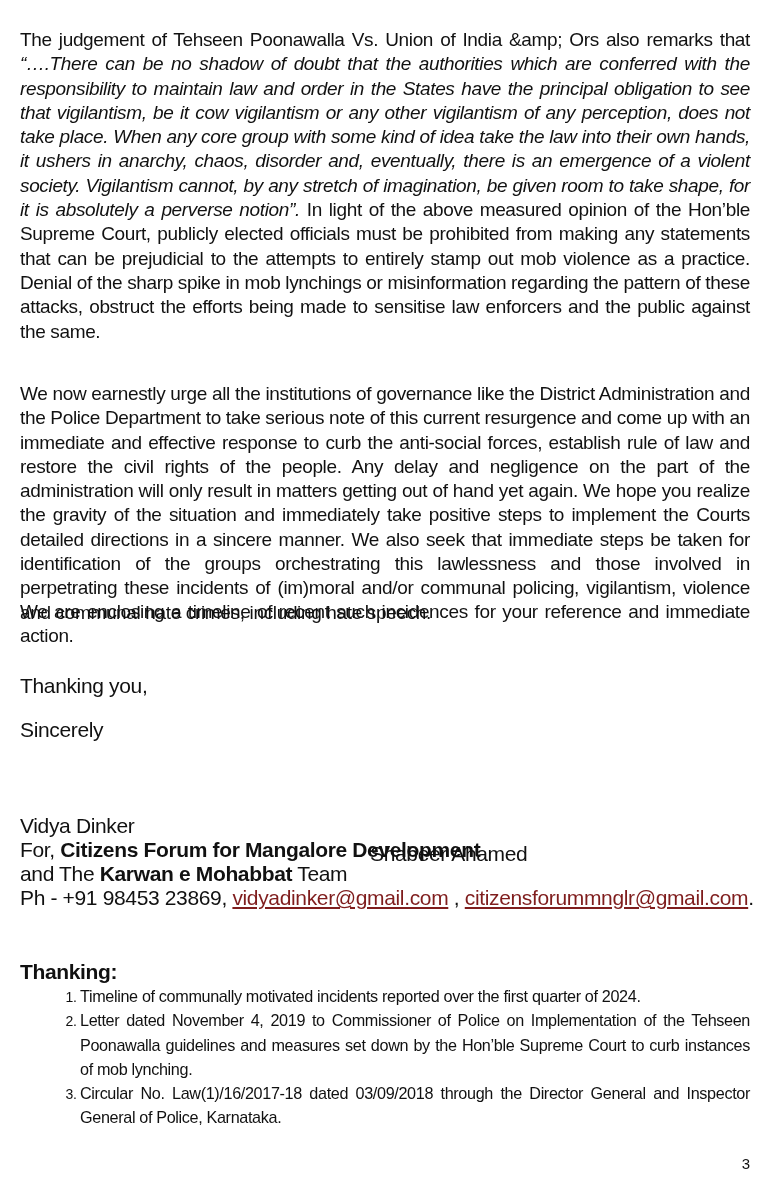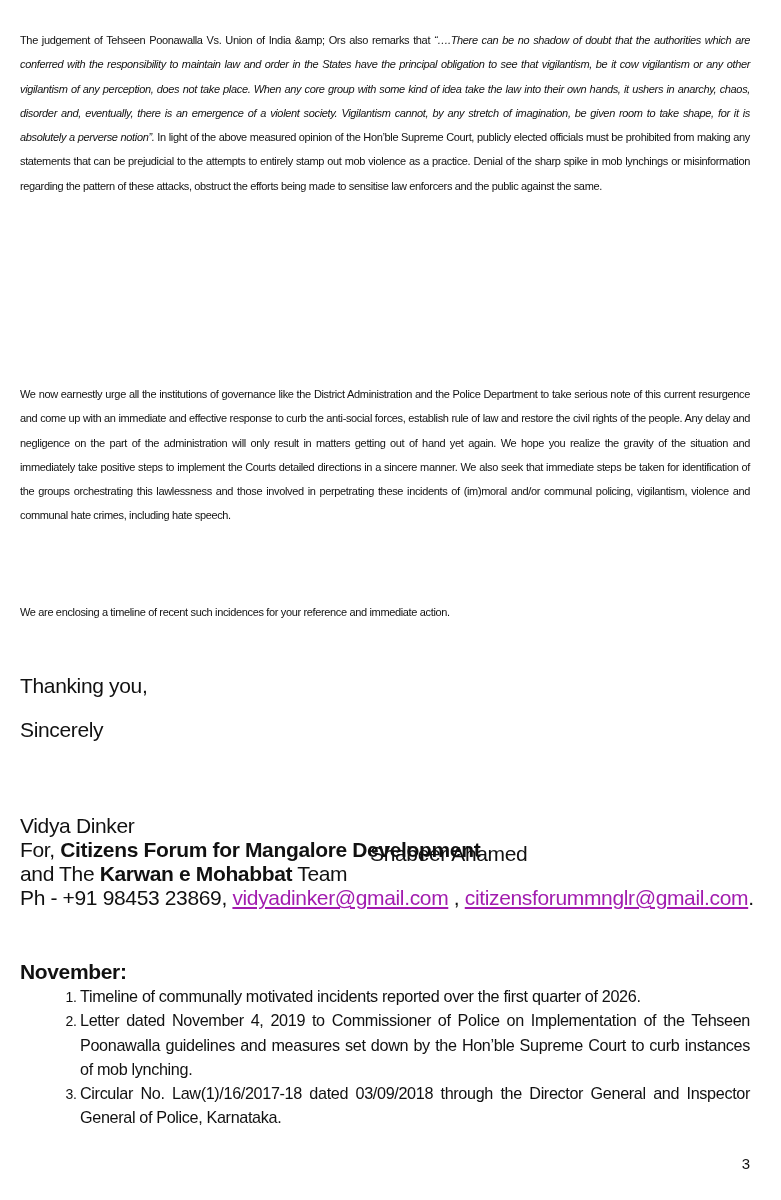--- a/index.html
+++ b/index.html
@@ -1,22 +1,22 @@
 <!DOCTYPE html>
 <html><head>
 <meta charset="utf-8">
 <style>
   html, body { margin:0; padding:0; background:#ffffff; }
   body { width:781px; height:1200px; position:relative; overflow:hidden;
          font-family:"Liberation Sans", sans-serif; color:#111; }
   .page { position:absolute; left:20px; top:0; width:730px; }
-  .p { font-size:11px; line-height:24.3px; text-align:justify; margin:0; letter-spacing:-0.35px; }
+  .p { font-size:19px; line-height:24.3px; text-align:justify; margin:0; letter-spacing:-0.35px; }
   .it { font-style:italic; }
   .b { font-weight:bold; }
-  a { color:#a21caf; text-decoration:underline; }
+  a { color:#7f1d1d; text-decoration:underline; }
   .block { position:absolute; left:0; width:730px; }
   .line { position:absolute; left:0; font-size:21px; line-height:24px; white-space:nowrap; letter-spacing:-0.35px; }
   ol { margin:0; padding-left:60px; }
   ol li { font-size:16.2px; line-height:24.3px; text-align:justify; padding-left:0; letter-spacing:-0.35px; }
   ol li::marker { font-size:14px; }
   .pagenum { position:absolute; right:31px; top:1155px; font-size:15px; }
 </style>
 </head>
 <body>
 
@@ -47,24 +47,24 @@
   </div>
 
   <div class="line" style="top:862px;">
     <span>and The </span><span class="b">Karwan e Mohabbat</span><span> Team</span>
   </div>
 
   <div class="line" style="top:886px;">
     <span>Ph - +91 98453 23869, </span><a>vidyadinker@gmail.com</a><span> , </span><a>citizensforummnglr@gmail.com</a><span>.</span>
   </div>
 
-  <div class="line b" style="top:960px;">November:</div>
+  <div class="line b" style="top:960px;">Thanking:</div>
 
   <div class="block" style="top:984px;">
     <ol>
-      <li>Timeline of communally motivated incidents reported over the first quarter of 2026.</li>
+      <li>Timeline of communally motivated incidents reported over the first quarter of 2024.</li>
       <li>Letter dated November 4, 2019 to Commissioner of Police on Implementation of the Tehseen Poonawalla guidelines and measures set down by the Hon’ble Supreme Court to curb instances of mob lynching.</li>
       <li>Circular No. Law(1)/16/2017-18 dated 03/09/2018 through the Director General and Inspector General of Police, Karnataka.</li>
     </ol>
   </div>
 </div>
 
 <div class="pagenum">3</div>
 
 </body></html>

